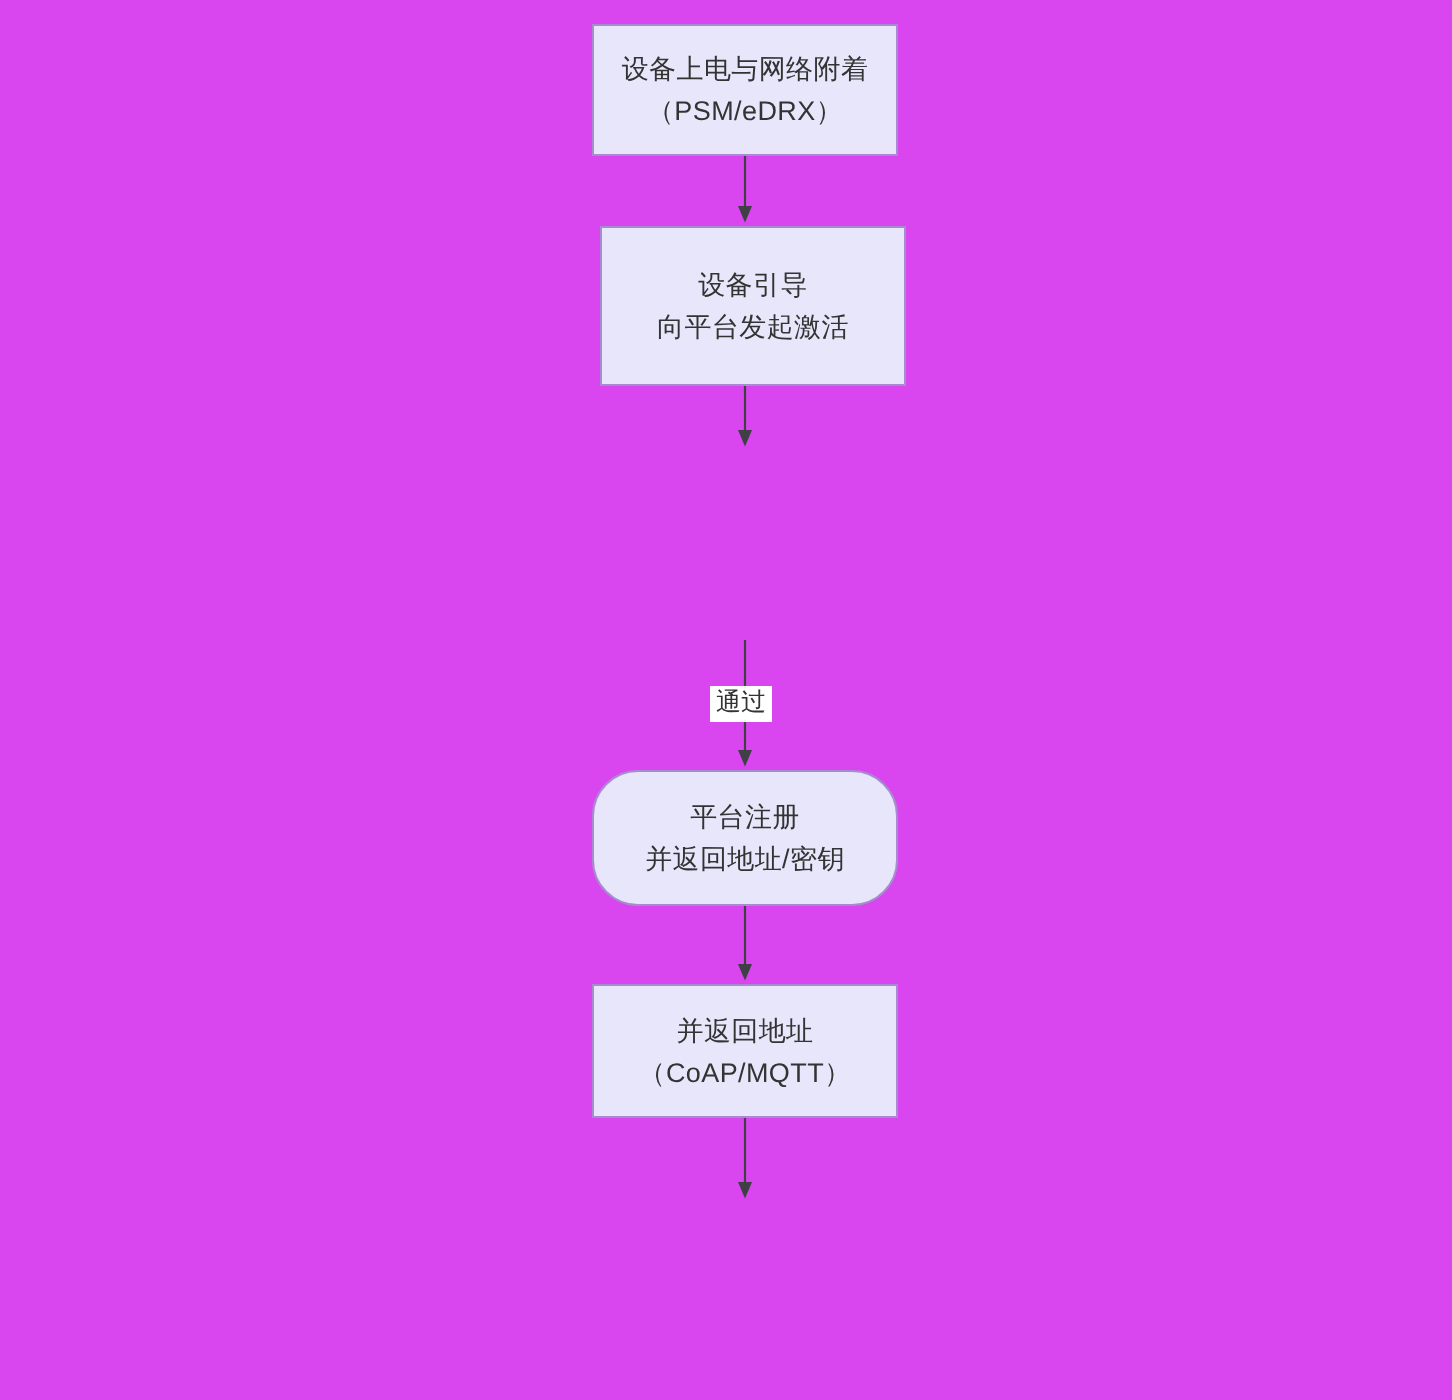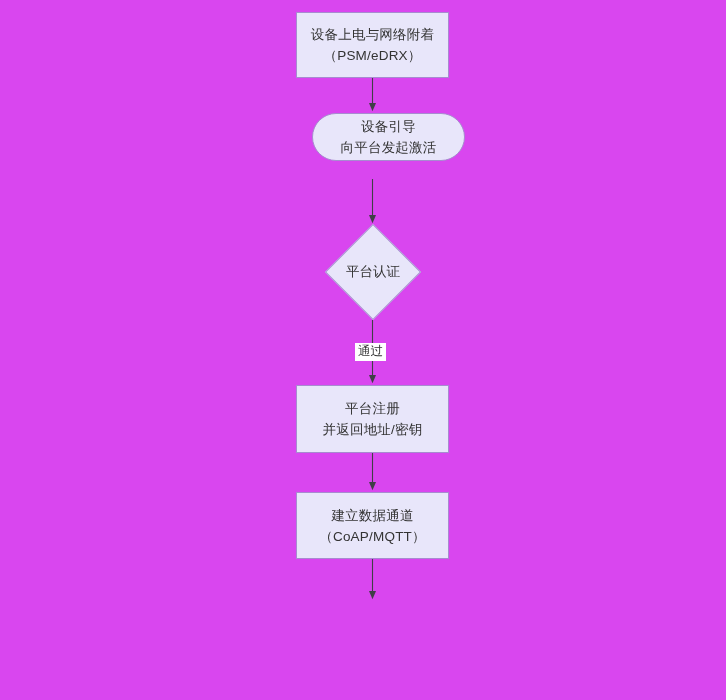--- a/index.html
+++ b/index.html
@@ -41,22 +41,22 @@
     justify-content: center;
     letter-spacing: 0.2px;
   }
   .node .node-text {
     display: block;
     white-space: pre-line;
     padding: 0 6px;
   }
   
   #node-power-on   { left: 296px; top: 12px;  width: 153px; height: 66px; }
-  #node-bootstrap  { left: 312px; top: 113px; width: 153px; height: 48px; border-radius: 25px; }
-  #node-register   { left: 296px; top: 385px; width: 153px; height: 68px; }
+  #node-bootstrap  { left: 300px; top: 113px; width: 153px; height: 80px; }
+  #node-register   { left: 296px; top: 385px; width: 153px; height: 68px; border-radius: 23px; }
   #node-channel    { left: 296px; top: 492px; width: 153px; height: 67px; }
   #node-data-mgmt  { left: 296px; top: 601px; width: 153px; height: 66px; }
 
   
   #node-auth {
     left: 325px;
     top: 224px;
     width: 96px;
     height: 96px;
     background: transparent;
@@ -129,31 +129,27 @@
   <div class="node" id="node-power-on">
     <span class="node-text">设备上电与网络附着
 （PSM/eDRX）</span>
   </div>
 
   <div class="node" id="node-bootstrap">
     <span class="node-text">设备引导
 向平台发起激活</span>
   </div>
 
-  <div id="node-auth">
-    <span class="diamond-shape"></span>
-    <span class="node-text">平台认证</span>
-  </div>
 
   <div class="edge-label" id="edge-label-pass">通过</div>
 
   <div class="node" id="node-register">
     <span class="node-text">平台注册
 并返回地址/密钥</span>
   </div>
 
   <div class="node" id="node-channel">
-    <span class="node-text">建立数据通道
+    <span class="node-text">并返回地址
 （CoAP/MQTT）</span>
   </div>
 
 
 </div>
 
 </body></html>

